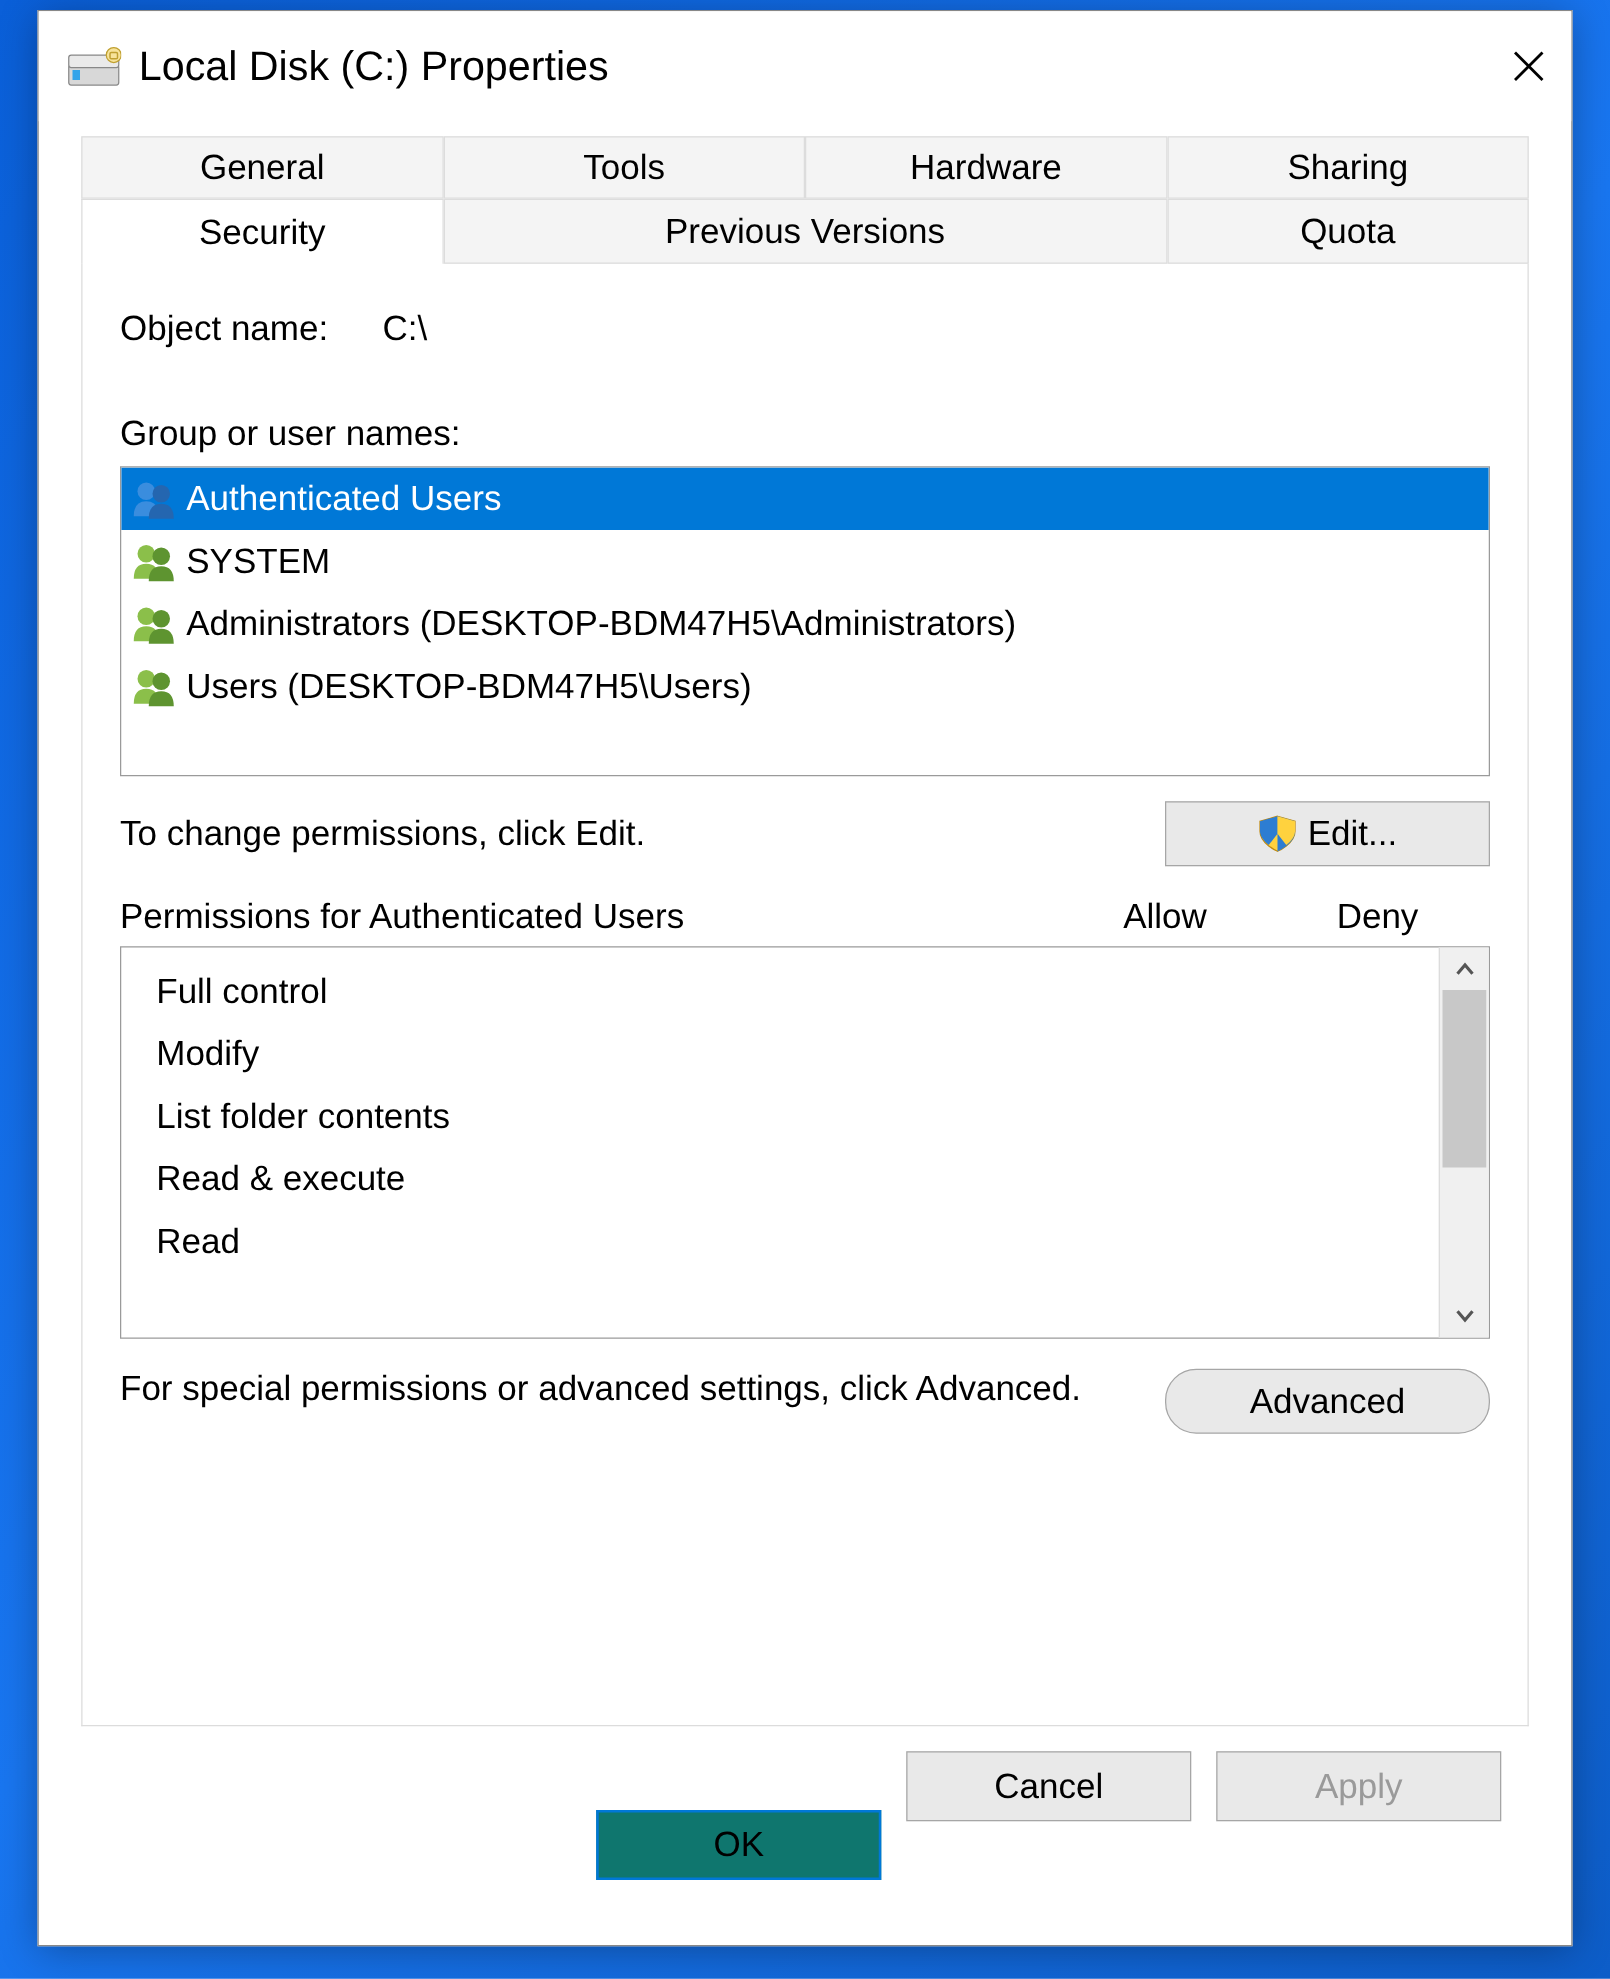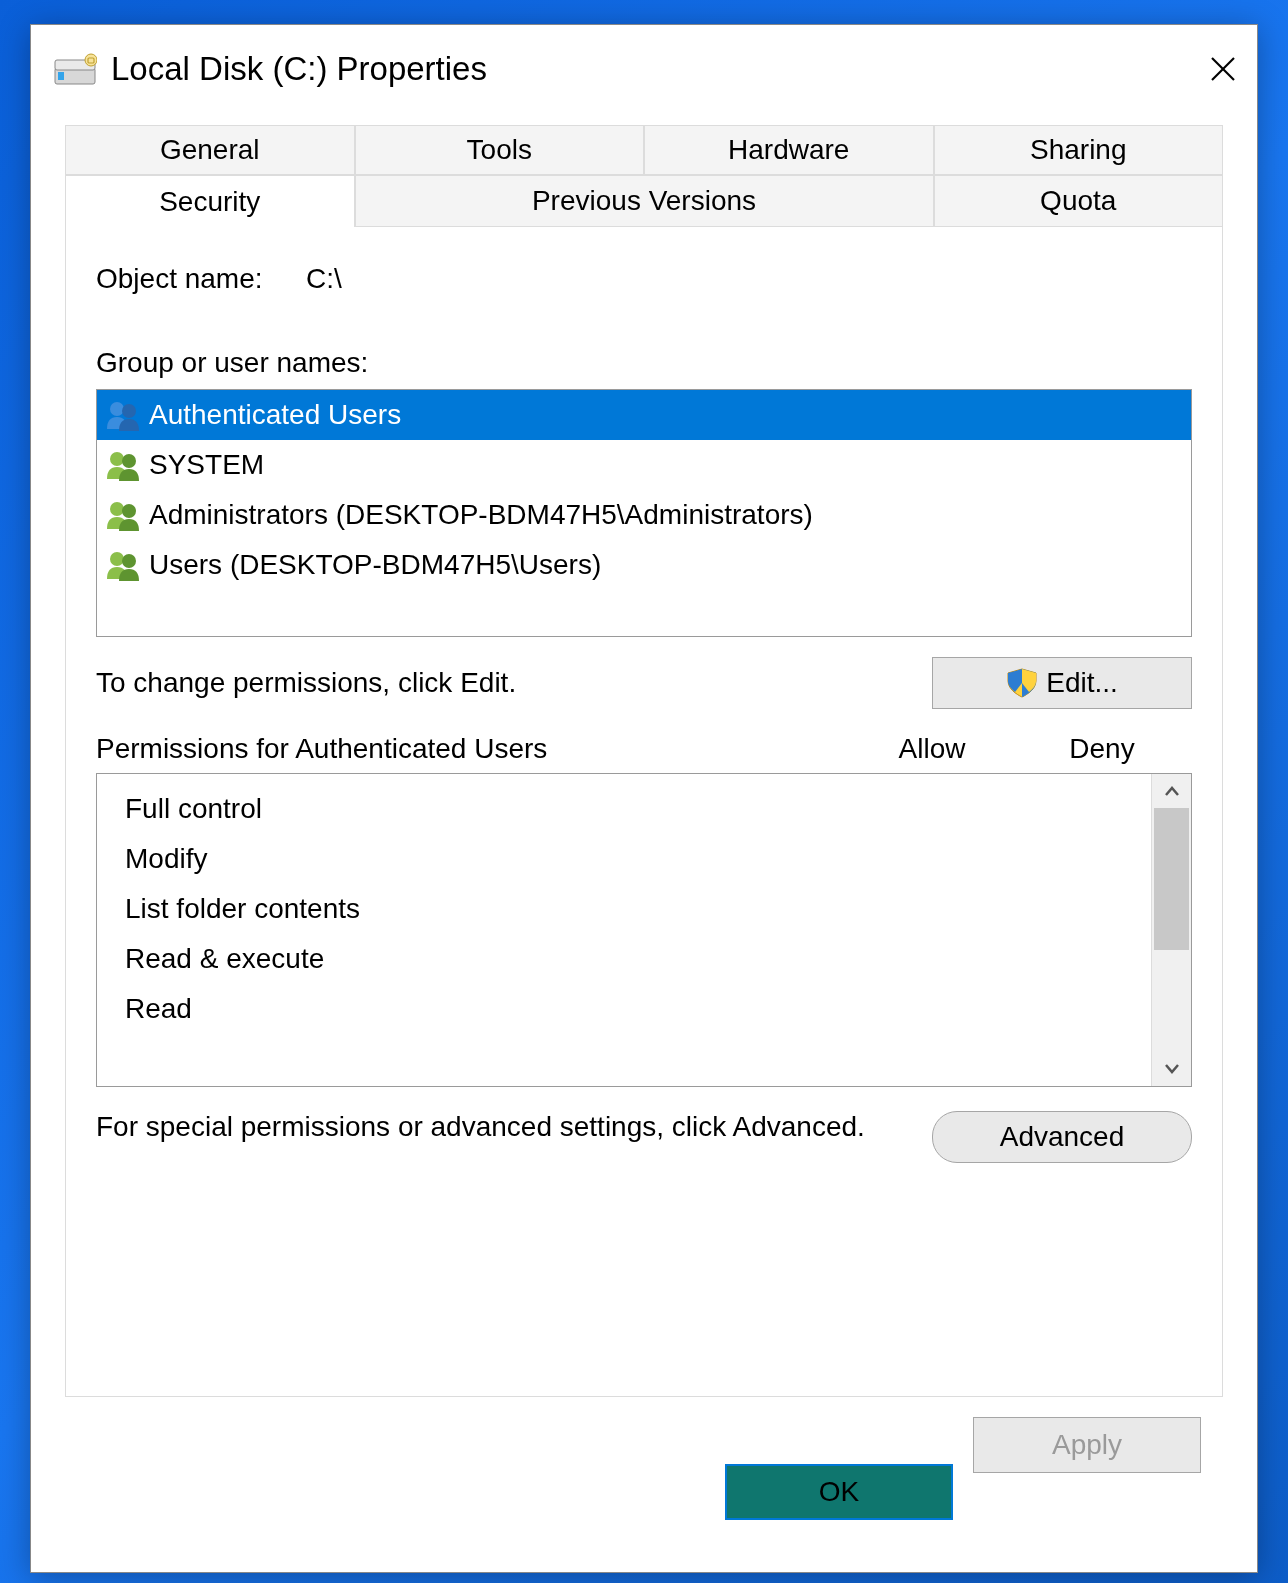--- a/index.html
+++ b/index.html
@@ -8,21 +8,21 @@
     padding: 0;
     width: 1288px;
     height: 1583px;
     font-family: "Segoe UI", Tahoma, sans-serif;
     background: linear-gradient(135deg, #0a5fd8 0%, #1976f0 50%, #0d5dc8 100%);
     overflow: hidden;
   }
   .dialog {
     position: absolute;
     left: 30px;
-    top: 24px;
+    top: 8px;
     width: 1228px;
     background: #fff;
     border: 1px solid #888;
     box-shadow: 0 4px 30px rgba(0,0,0,0.3);
   }
   .titlebar {
     display: flex;
     align-items: center;
     height: 88px;
     padding: 0 12px 0 22px;
@@ -305,18 +305,21 @@
           <span>Advanced</span>
         </div>
       </div>
 
     </div>
 
     <div class="footer">
       <div class="win-btn btn-default">
         <span>OK</span>
       </div>
+      <div class="win-btn">
+        <span>Cancel</span>
+      </div>
       <div class="win-btn btn-disabled">
         <span>Apply</span>
       </div>
     </div>
   </div>
 </div>
 
 </body></html>

